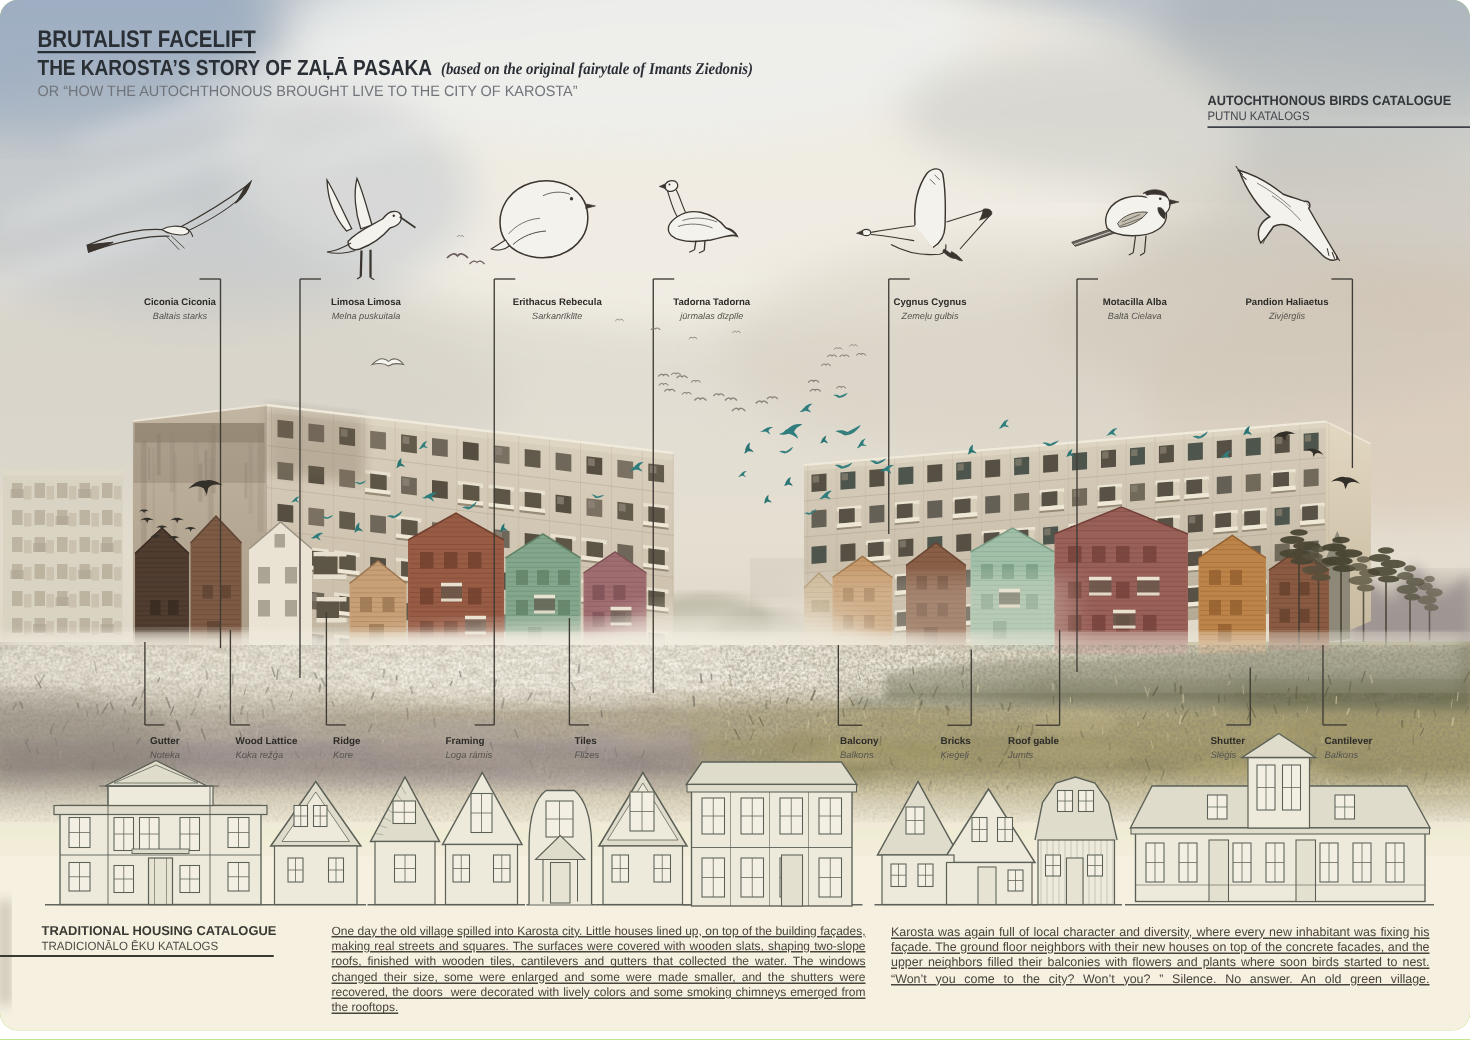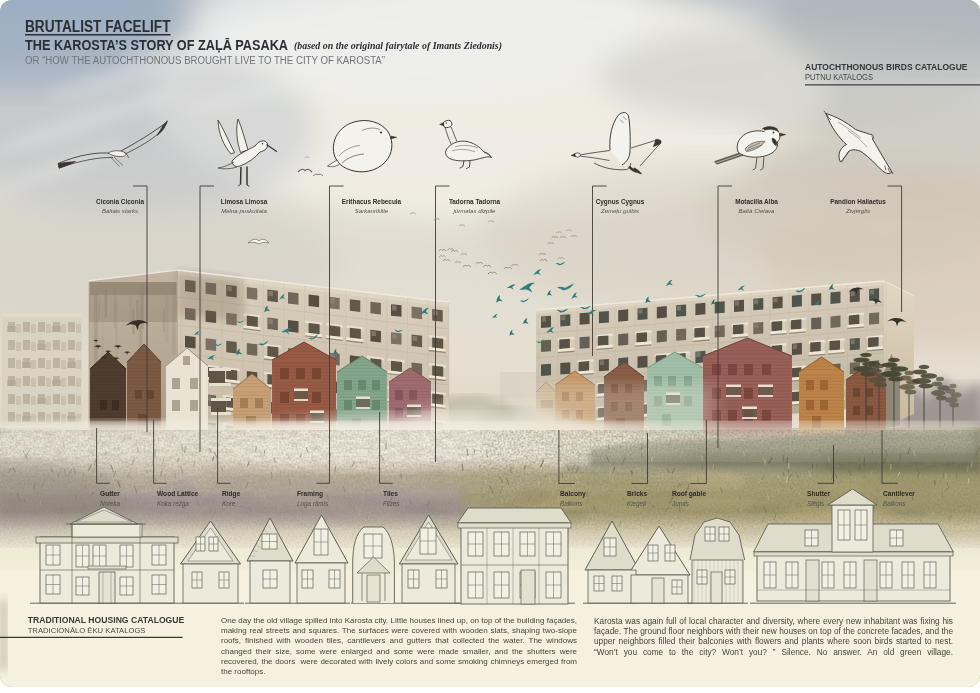--- a/index.html
+++ b/index.html
@@ -1,17 +1,17 @@
 <!DOCTYPE html>
 <html><head><meta charset="utf-8">
 <style>
 html,body{margin:0;padding:0;background:#fff;}
 #page{position:relative;width:980px;height:687px;overflow:hidden;background:#84cc16;border-radius:12px;}
 #page>svg{position:absolute;left:0;top:0;}
-.par{position:absolute;font-family:"Liberation Sans",sans-serif;font-size:8px;line-height:10.35px;color:#4a443c;text-align:justify;}
+.par{position:absolute;font-family:"Liberation Sans",sans-serif;font-size:8px;line-height:10.35px;color:#4a443c;text-align:justify;text-decoration:underline;}
 .parj{text-align-last:justify;}
 </style></head>
 <body>
 <div id="page">
 <svg width="980" height="693" viewBox="0 0 980 693">
       <defs>
 <linearGradient id="sky" x1="0" y1="0" x2="0" y2="1">
 <stop offset="0" stop-color="#bcc3ca"></stop>
 <stop offset="0.22" stop-color="#d2d3d0"></stop>
 <stop offset="0.45" stop-color="#e0dcd3"></stop>

